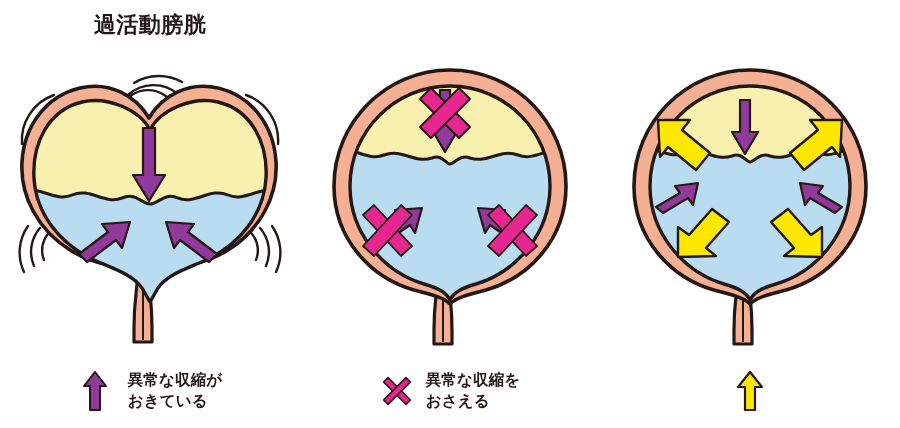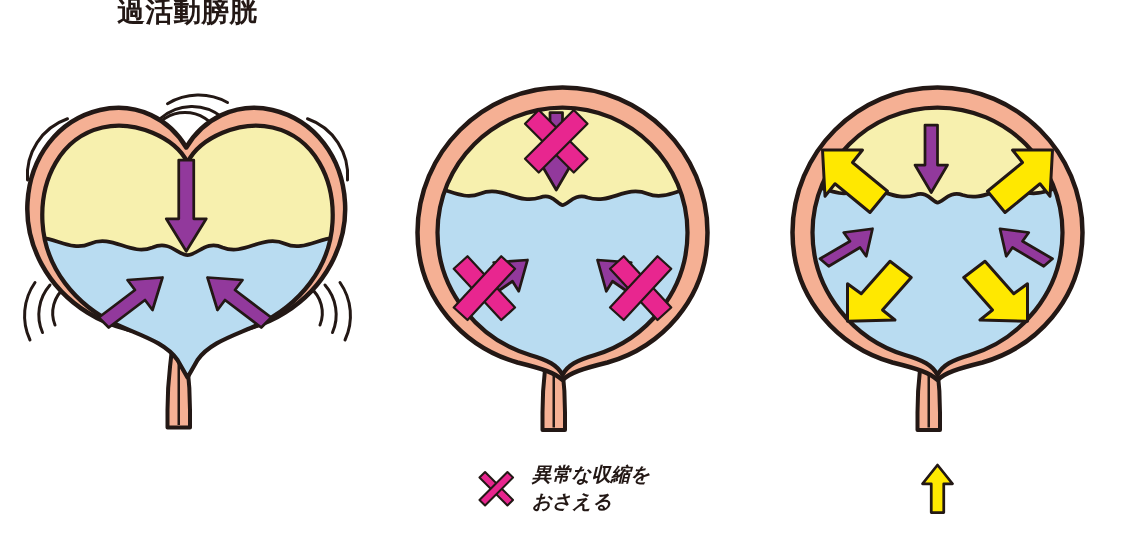--- a/index.html
+++ b/index.html
@@ -21,21 +21,21 @@
   }
   .panel {
     width: 300px;
     height: 428px;
     position: relative;
     display: flex;
     flex-direction: column;
     align-items: center;
   }
   .panel-title {
-    margin-top: 0;
+    margin-top: 14px;
     font-size: 22px;
     font-weight: 700;
     color: #231815;
     letter-spacing: 0.02em;
     white-space: nowrap;
     line-height: 1;
     text-align: center;
   }
   .panel-title .num {
     font-weight: 400;
@@ -81,21 +81,21 @@
   }
   .legend-text {
     font-size: 15.5px;
     font-weight: 700;
     color: #231815;
     line-height: 1.35;
     white-space: pre-line;
     letter-spacing: 0.01em;
   }
   .legend-1 { padding-left: 6px; }
-  .legend-2 { padding-left: 2px; font-style: italic; }
+  .legend-2 { padding-left: 2px; }
   .legend-3 { padding-left: 0px; }
 </style>
 </head>
 <body>
 
 <div class="panels">
 
   <div class="panel">
     <div class="panel-title">
       <span>過活動膀胱</span>
@@ -198,20 +198,29 @@
         </g>
         <g>
           <path d="M79,202 L108,180 L102,172 L130,170 L122,196 L116,188 L87,210 Z" fill="#92399c" stroke="#231815" stroke-width="2.2" stroke-linejoin="round"></path>
         </g>
         <g>
           <path d="M209,210 L180,188 L174,196 L166,170 L194,172 L188,180 L217,202 Z" fill="#92399c" stroke="#231815" stroke-width="2.2" stroke-linejoin="round"></path>
         </g>
       </svg>
     </div>
 
+    <div class="legend">
+      <div class="legend-icon">
+        <svg width="26" height="42" viewBox="0 0 26 42" xmlns="http://www.w3.org/2000/svg">
+          <path d="M13,2 L24,16 L18,16 L18,40 L8,40 L8,16 L2,16 Z" fill="#92399c" stroke="#231815" stroke-width="2" stroke-linejoin="round"></path>
+        </svg>
+      </div>
+      <div class="legend-text legend-1">異常な収縮が
+おきている</div>
+    </div>
   </div>
 
   <div class="panel">
 
     <div class="figure-wrap">
       <svg width="300" height="295" viewBox="0 0 300 295" xmlns="http://www.w3.org/2000/svg">
         <defs>
           <clipPath id="clip2">
             <path d="M150,34
                      C205,34 250,79 250,134

